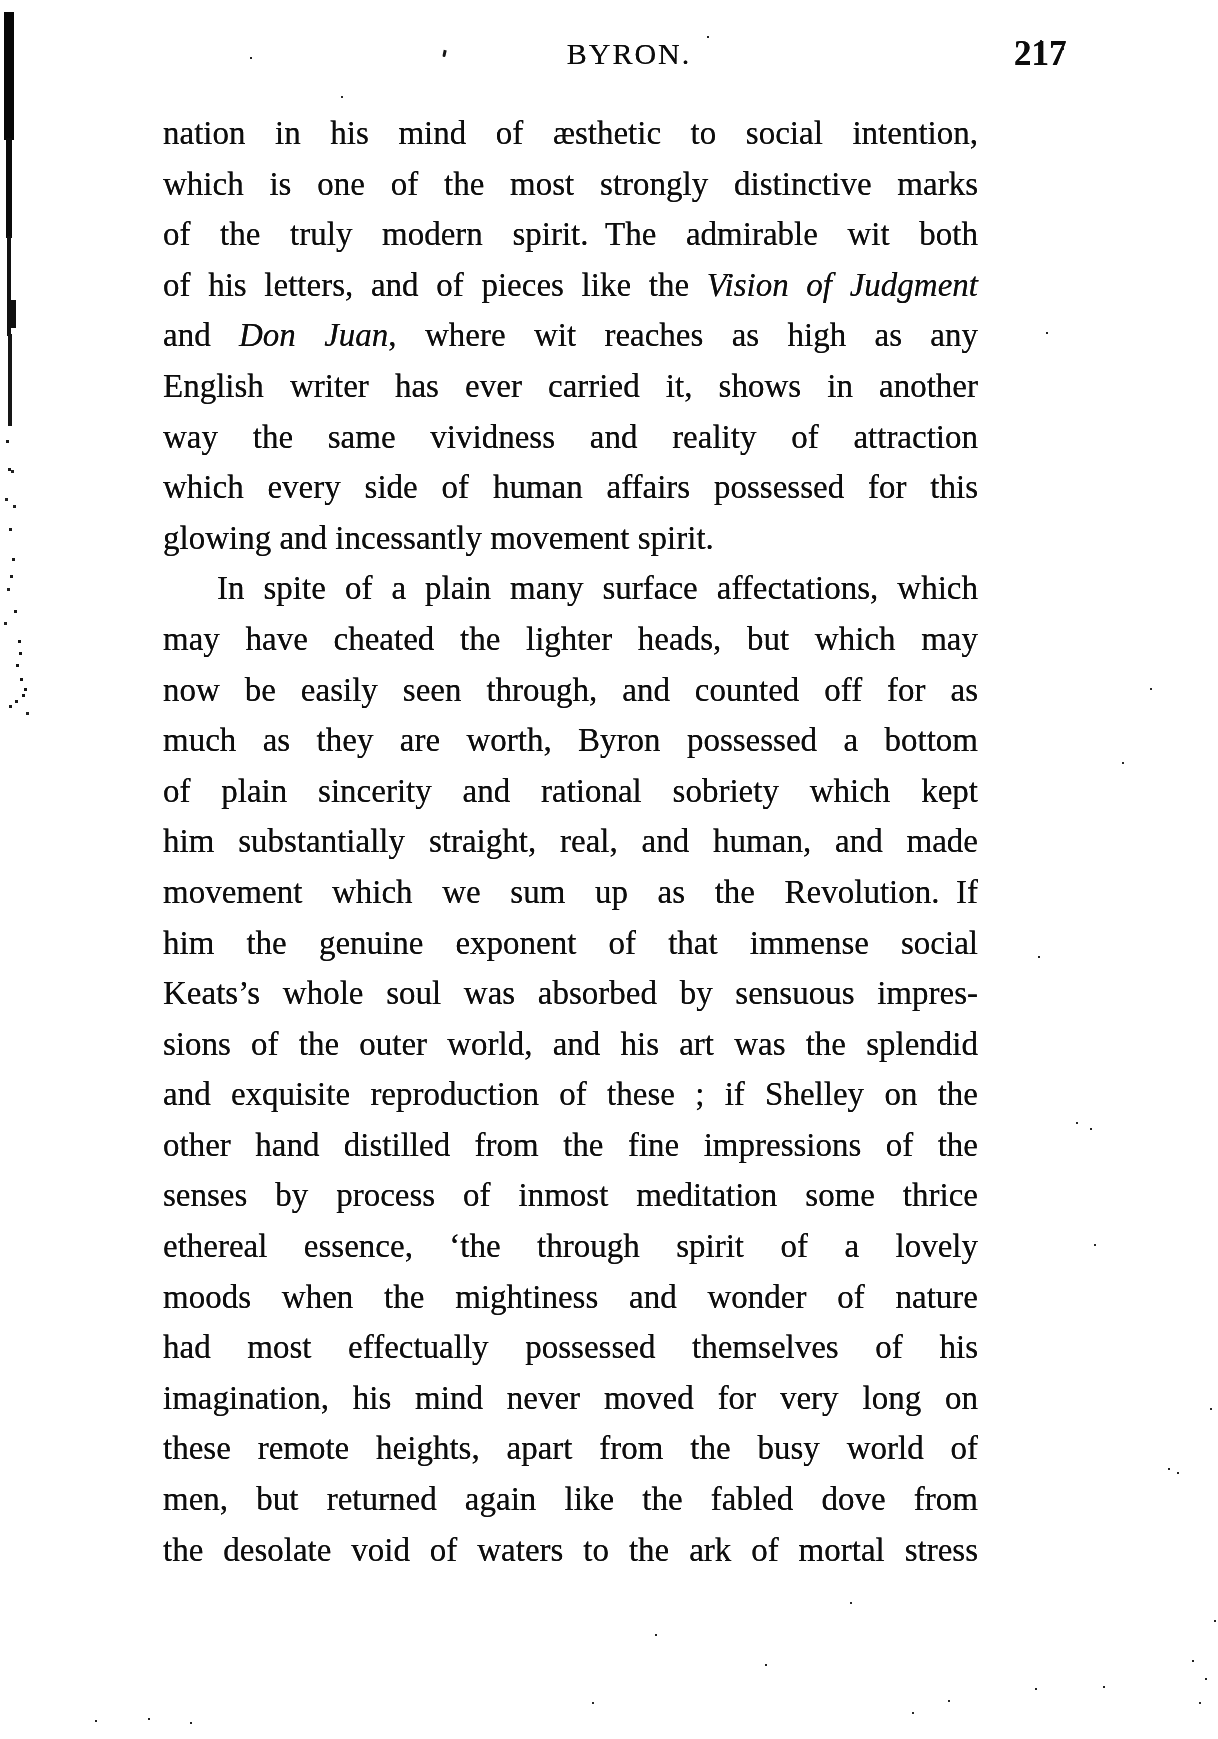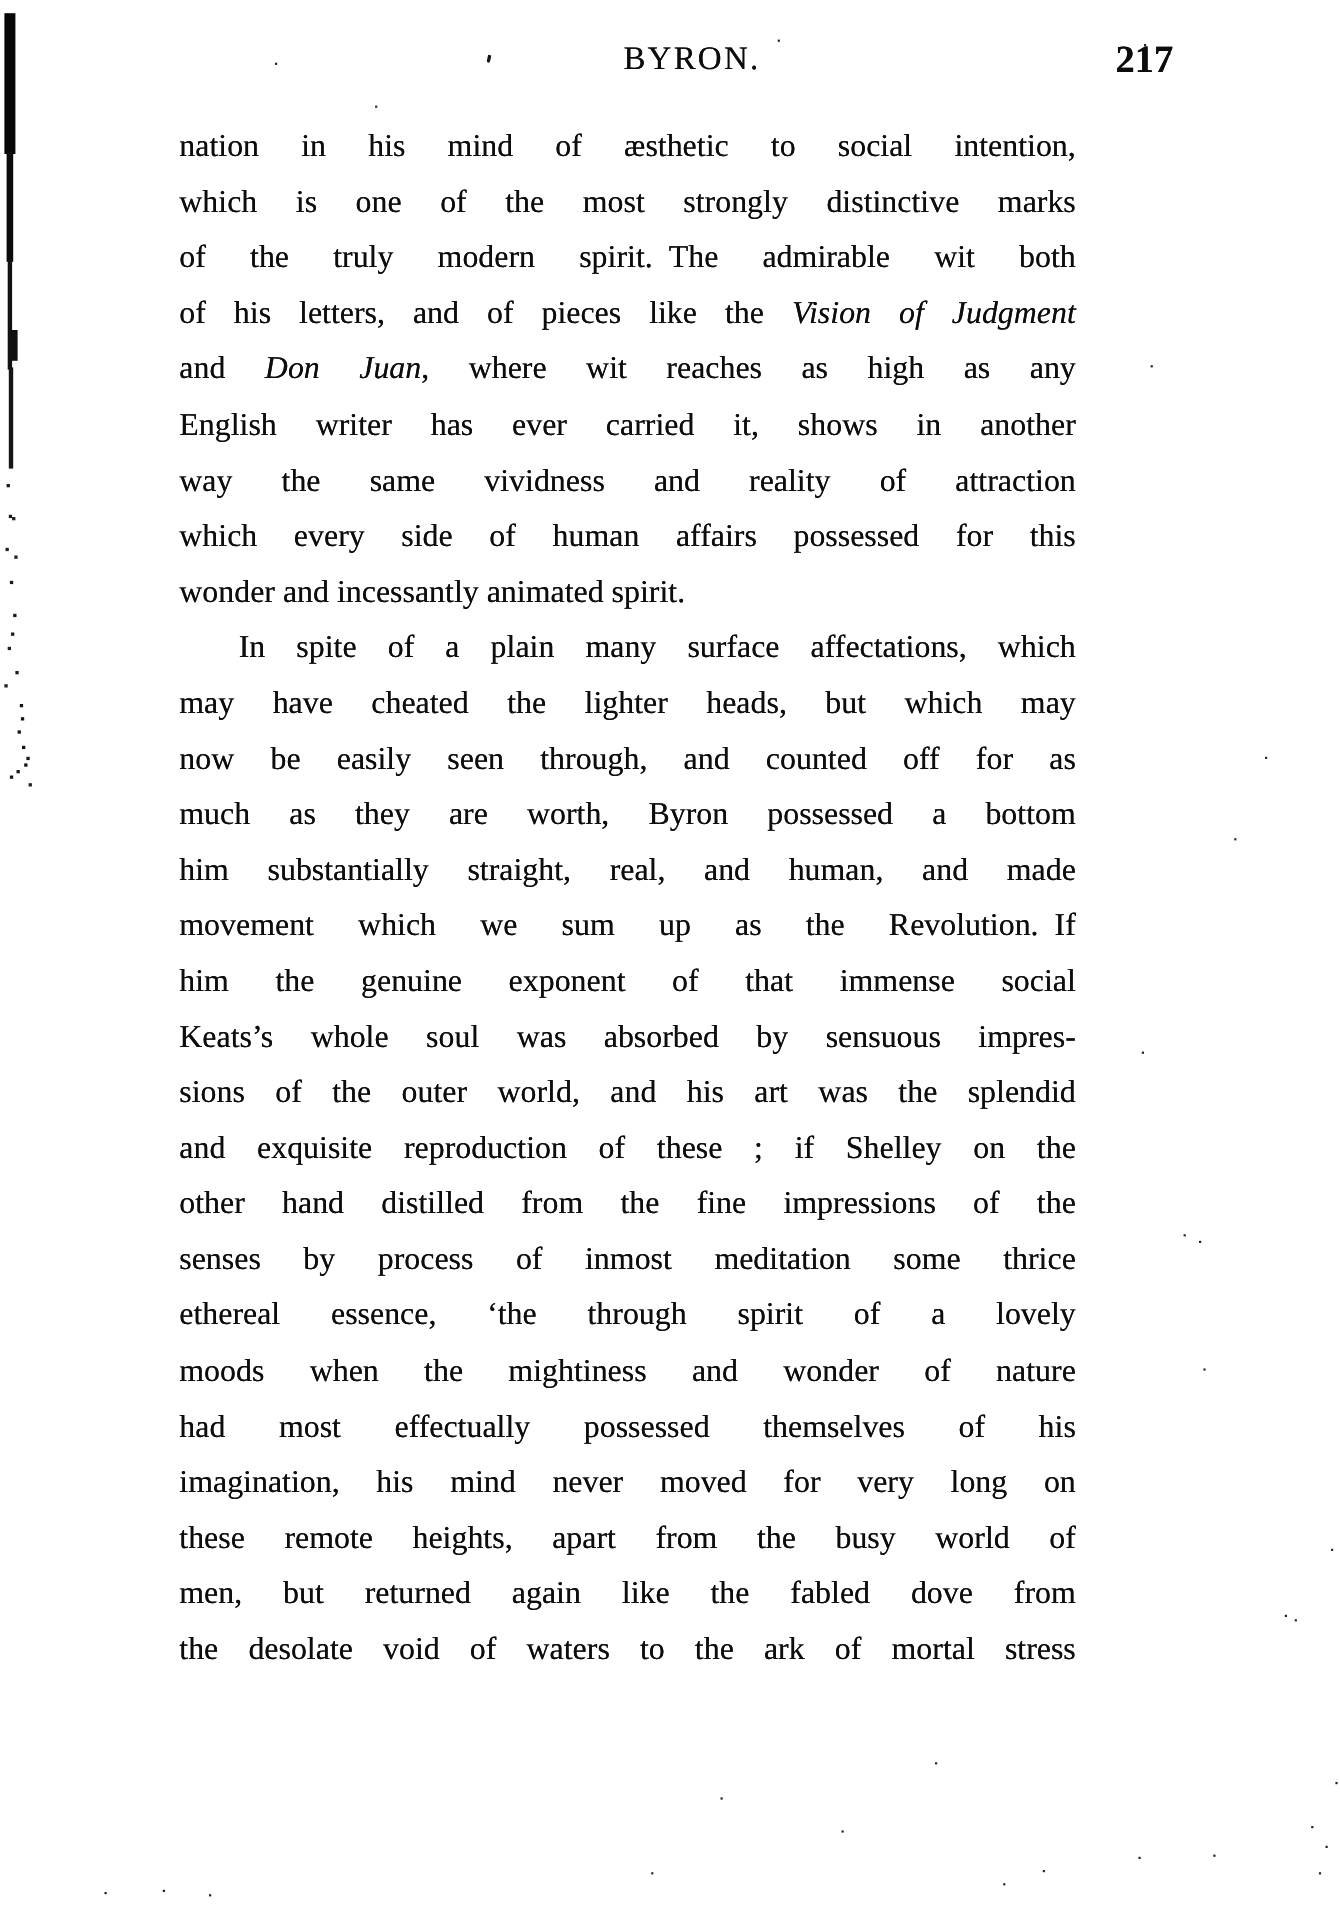--- a/index.html
+++ b/index.html
@@ -28,21 +28,21 @@
     font-size: 35px;
     color: #0c0c0c;
     text-shadow: 0 0 0.6px rgba(0,0,0,0.85);
     font-weight: bold;
   }
 
   
   .text-column {
     position: absolute;
     left: 163px; top: 108px; width: 815px;
-    font-size: 29px;
+    font-size: 33px;
     line-height: 50.6px;
     color: #0d0d0d;
     text-shadow: 0 0 0.6px rgba(0,0,0,0.85);
   }
   .line { text-align: justify; text-align-last: justify; }
   .line.no-stretch { text-align-last: left; }
   .line.indent { text-indent: 54px; }
   .italic { font-style: italic; }
 
   
@@ -100,25 +100,26 @@
 
   <main class="text-column">
       <div class="line"><span>nation in his mind of æsthetic to social intention,</span></div>
       <div class="line"><span>which is one of the most strongly distinctive marks</span></div>
       <div class="line"><span>of the truly modern spirit. The admirable wit both</span></div>
       <div class="line"><span>of his letters, and of pieces like the </span><span class="italic">Vision of Judgment</span></div>
       <div class="line"><span>and </span><span class="italic">Don Juan</span><span>, where wit reaches as high as any</span></div>
       <div class="line"><span>English writer has ever carried it, shows in another</span></div>
       <div class="line"><span>way the same vividness and reality of attraction</span></div>
       <div class="line"><span>which every side of human affairs possessed for this</span></div>
-      <div class="line no-stretch"><span>wonder and incessantly animated spirit.</span></div>
+      <div class="line no-stretch"><span>glowing and incessantly movement spirit.</span></div>
       <div class="line indent"><span>In spite of a plain many surface affectations, which</span></div>
       <div class="line"><span>may have cheated the lighter heads, but which may</span></div>
       <div class="line"><span>now be easily seen through, and counted off for as</span></div>
       <div class="line"><span>much as they are worth, Byron possessed a bottom</span></div>
+      <div class="line"><span>of plain sincerity and rational sobriety which kept</span></div>
       <div class="line"><span>him substantially straight, real, and human, and made</span></div>
       <div class="line"><span>movement which we sum up as the Revolution. If</span></div>
       <div class="line"><span>him the genuine exponent of that immense social</span></div>
       <div class="line"><span>Keats’s whole soul was absorbed by sensuous impres-</span></div>
       <div class="line"><span>sions of the outer world, and his art was the splendid</span></div>
       <div class="line"><span>and exquisite reproduction of these ; if Shelley on the</span></div>
       <div class="line"><span>other hand distilled from the fine impressions of the</span></div>
       <div class="line"><span>senses by process of inmost meditation some thrice</span></div>
       <div class="line"><span>ethereal essence, ‘the through spirit of a lovely</span></div>
       <div class="line"><span>moods when the mightiness and wonder of nature</span></div>

